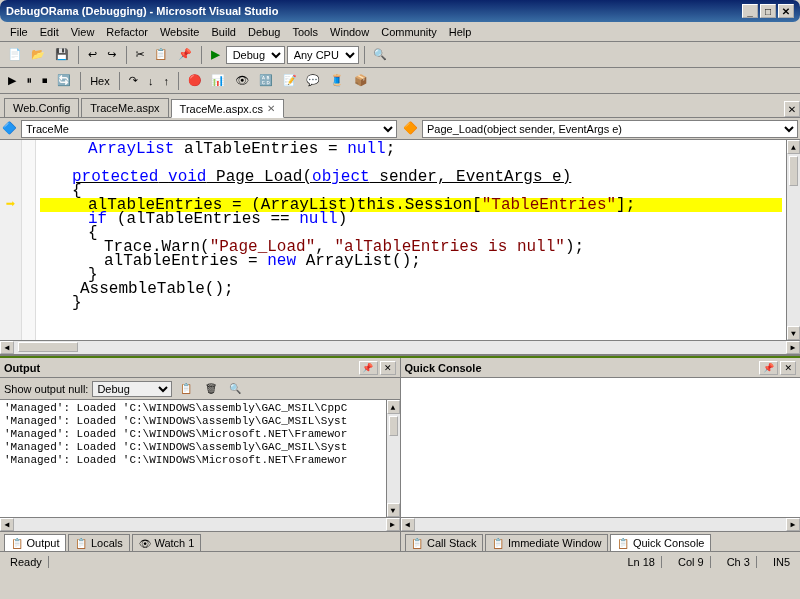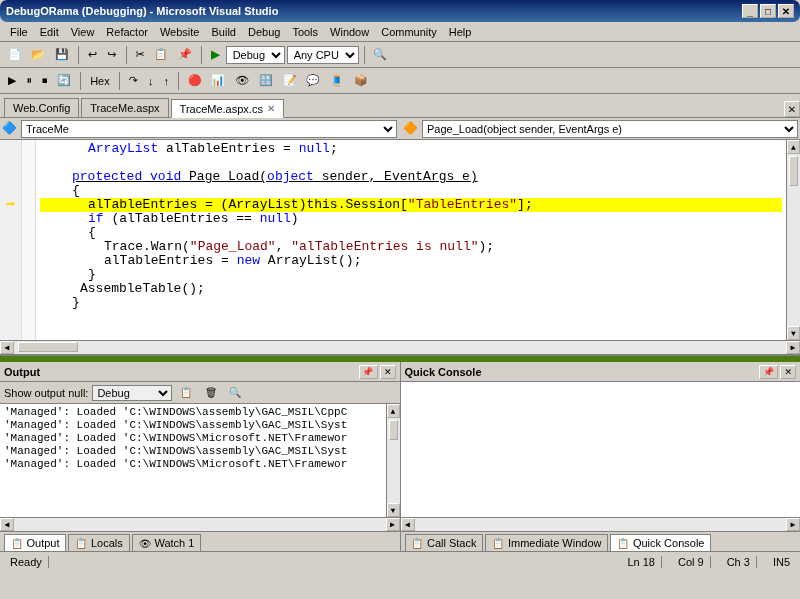--- a/index.html
+++ b/index.html
@@ -124,21 +124,21 @@
       background: white; border: 1px solid #808080; flex: 1;
     }
     .code-line { height: 14px; display: flex; align-items: center; }
     .code-line.highlighted { background: #ffff00; }
     .kw { color: #0000ff; }
     .str { color: #800000; }
 
     
     .bottom-panel {
       display: flex;
-      border-top: 6px solid #4d7c0f;
+      border-top: 2px solid #4d7c0f;
       height: 195px;
     }
     .panel-left, .panel-right {
       display: flex;
       flex-direction: column;
       flex: 1;
       border-right: 1px solid #808080;
       overflow: hidden;
     }
     .panel-right { border-right: none; }
@@ -328,21 +328,21 @@
       <div style="height:14px;"></div>
       <div style="height:14px;"></div>
       <div style="height:14px;"></div>
       <div style="height:14px;"></div>
       <div style="height:14px;"></div>
     </div>
 
     <div style="width:14px; background:#f8f8f8; border-right:1px solid #ddd; padding-top:2px; font-size:10px; color:#888;">
     </div>
 
-    <div style="flex:1; background:white; overflow:auto; padding:2px 4px; font-size:13px; line-height:14px; font-family:'Courier New',monospace;">
+    <div style="flex:1; background:white; overflow:auto; padding:2px 4px; font-size:16px; line-height:14px; font-family:'Courier New',monospace;">
       <div class="code-line">
           <span style="margin-left:48px;"><span class="kw">ArrayList</span> alTableEntries = <span class="kw">null</span>;</span>
         </div>
       <div class="code-line">&nbsp;</div>
       <div class="code-line">
           <span style="margin-left:32px;text-decoration:underline;"><span class="kw" style="color:#0000ff;">protected</span> <span class="kw">void</span> Page_Load(<span class="kw">object</span> sender, EventArgs e)</span>
         </div>
       <div class="code-line">
           <span style="margin-left:32px;">{</span>
         </div>

